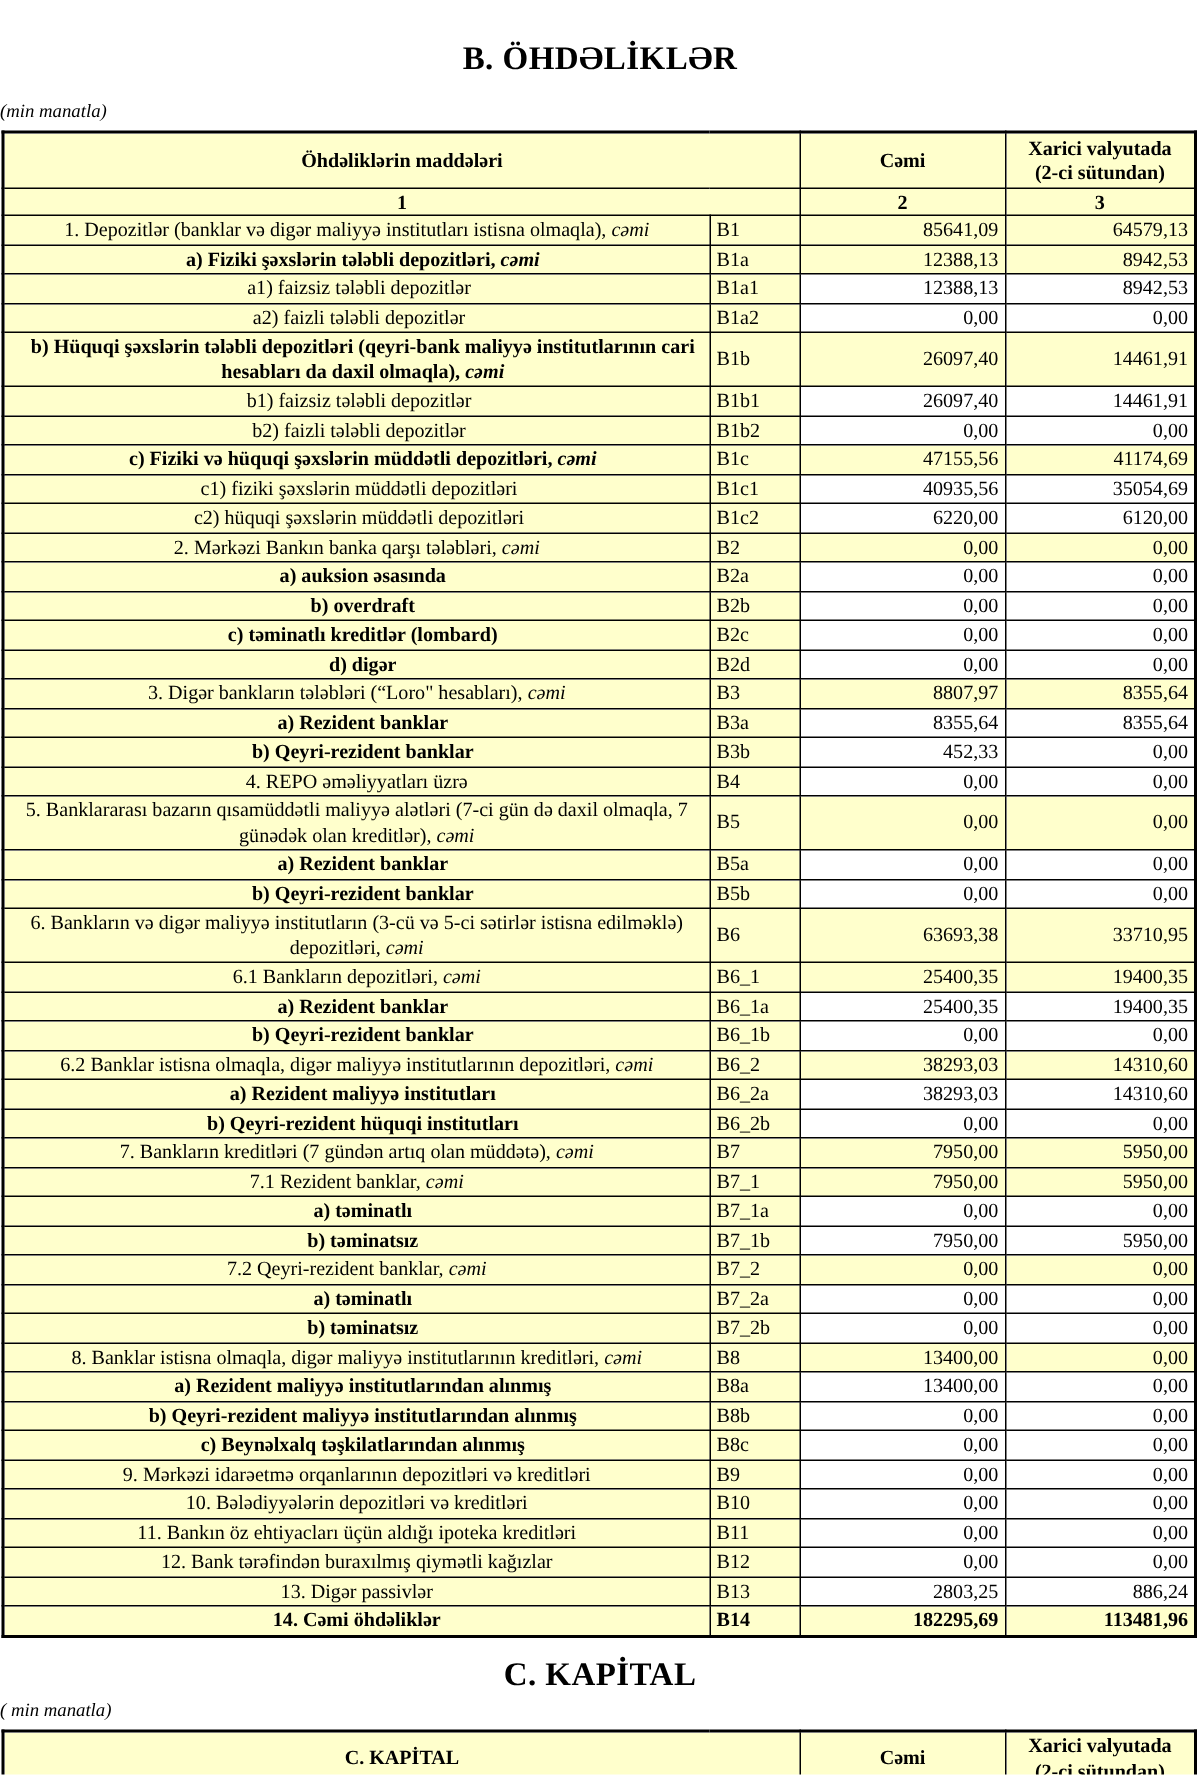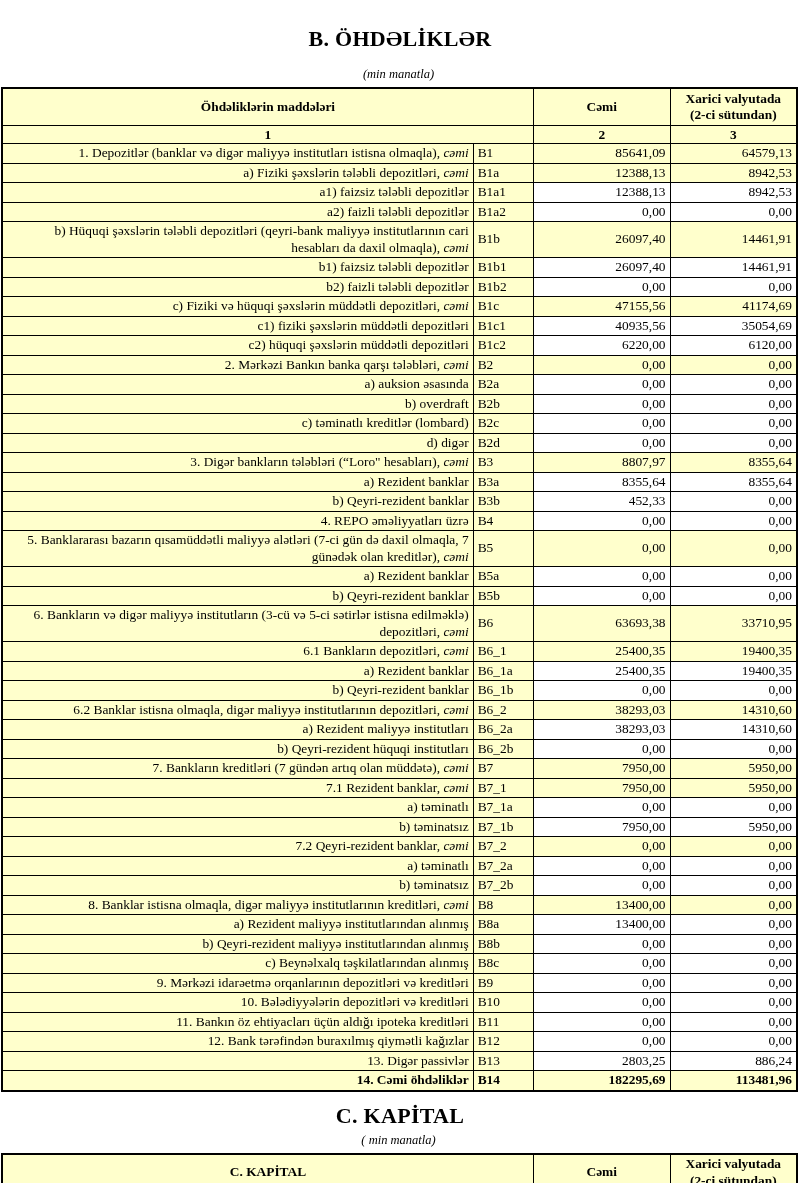--- a/index.html
+++ b/index.html
@@ -15,21 +15,21 @@
   .sheet { width: 800px; }
   .title {
     text-align: center;
     font-weight: bold;
     font-size: 22px;
     letter-spacing: 0.3px;
     margin: 26px 0 0 0;
   }
   .title-c { margin-top: 11px; }
   .unit-note {
-    text-align: center;
+    text-align: left;
     font-style: italic;
     font-size: 12.5px;
     margin: 15px 3px 1px 0;
   }
   .unit-note-c { margin-top: 4px; }
   table.fin-table {
     border-collapse: collapse;
     table-layout: fixed;
     width: 797px;
     margin: 5px 0 0 1px;
@@ -45,34 +45,34 @@
   .fin-table thead th {
     background: var(--cell-yellow, #FFFFCC);
     font-weight: bold;
     text-align: center;
     vertical-align: middle;
   }
   .fin-table thead tr.main-head th { height: 34px; }
   .fin-table thead tr.idx th { line-height: 15px; }
   td.name {
     background: var(--cell-yellow, #FFFFCC);
-    text-align: right;
+    text-align: center;
     margin-left: 17px;
   }
   td.code {
     background: var(--cell-yellow, #FFFFCC);
   }
   td.val {
     background: #ffffff;
     text-align: right;
   }
   tr.agg td.val { background: var(--cell-yellow, #FFFFCC); text-align: right; }
   tr.grand td { font-weight: bold; }
   td.ind0 { padding-left: 4px; }
-  td.ind1 { padding-left: 12px; }
+  td.ind1 { padding-left: 12px; font-weight: bold; }
   td.ind2 { padding-left: 7px; }
 </style>
 </head>
 <body>
 
 <div class="sheet">
 
   <div class="title">B. ÖHDƏLİKLƏR</div>
   <div class="unit-note">(min manatla)</div>
 

